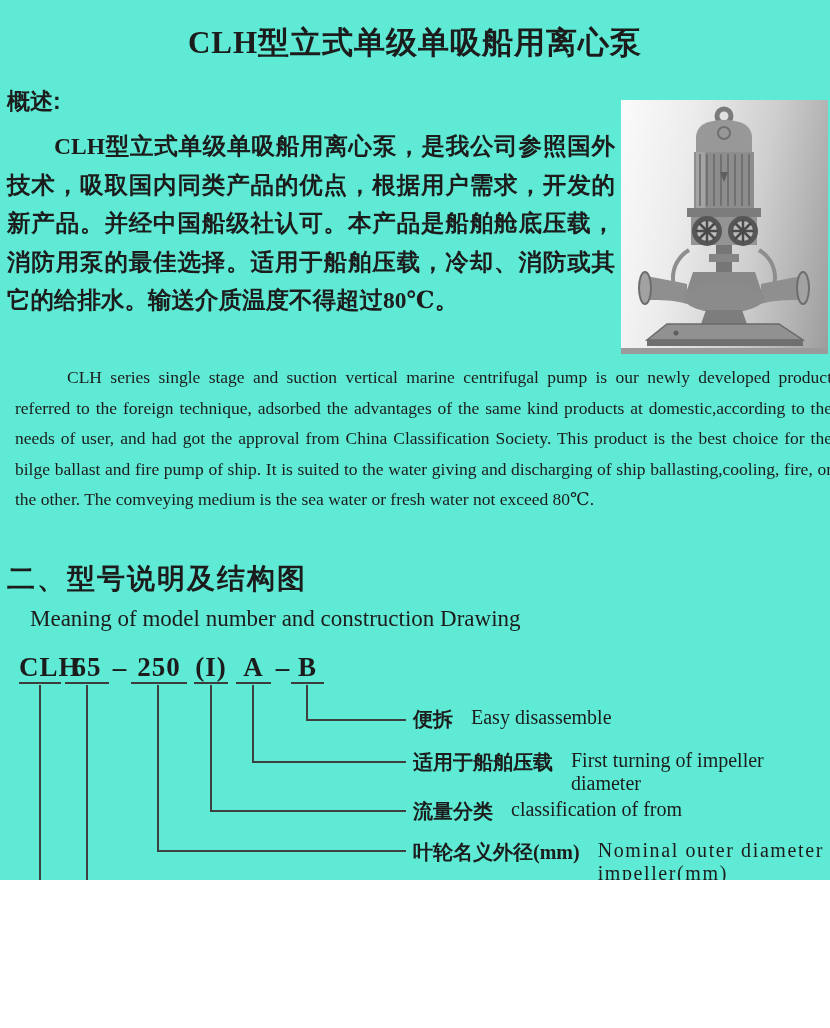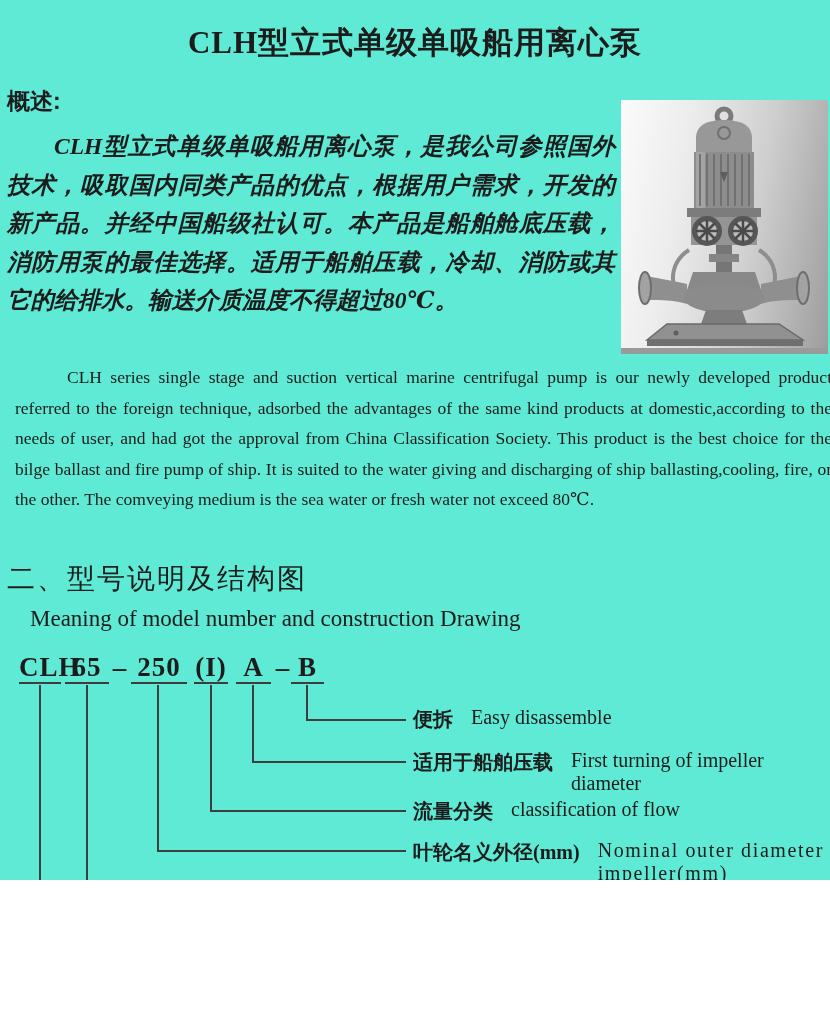--- a/index.html
+++ b/index.html
@@ -22,37 +22,36 @@
     top:86px;left:7px;
     font-size:23px;font-weight:700;
     font-family:"Liberation Sans","DejaVu Sans",sans-serif;
   }
   .cn-paragraph{
     top:127px;left:7px;width:608px;
     font-size:23.5px;line-height:38.5px;
     font-weight:600;
     text-align:justify;
     text-indent:2em;
-    font-style:italic;
   }
   .pump-photo{
     top:100px;left:621px;width:207px;height:248px;
     background:linear-gradient(100deg,#fbfbfb 0%,#ececec 30%,#cfcfcf 62%,#9d9d9d 100%);
     border-bottom:6px solid #9a9a9a;
   }
   .en-paragraph{
     top:362px;left:15px;width:817px;
     font-size:17.5px;line-height:30.5px;
     text-align:justify;
     text-indent:52px;
     font-weight:500;
   }
   .section-heading-cn{
     top:560px;left:7px;
-    font-size:28px;font-weight:400;
+    font-size:28px;font-weight:700;
     font-family:"Liberation Sans","DejaVu Sans",sans-serif;
     letter-spacing:2px;
   }
   .section-heading-en{
     top:606px;left:30px;
     font-size:23px;font-weight:500;
   }
   .model-part{
     top:652px;
     font-size:27px;font-weight:600;
@@ -196,21 +195,21 @@
     <span class="cn">适用于船舶压载</span>
     <span class="en">
       <span>First turning of impeller</span>
       <span>diameter</span>
     </span>
   </div>
 
   <div class="abs dlabel" style="top:798px;">
     <span class="cn">流量分类</span>
     <span class="en">
-        <span>classification of flow</span>
+        <span>classification of from</span>
       </span>
   </div>
 
   <div class="abs dlabel" style="top:839px;">
     <span class="cn">叶轮名义外径(mm)</span>
     <span class="en spread">
       <span>Nominal outer diameter of</span>
       <span>impeller(mm)</span>
     </span>
   </div>

